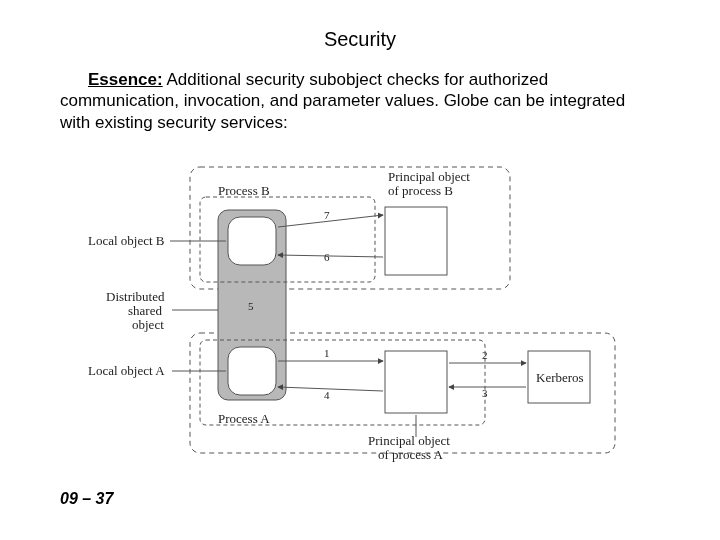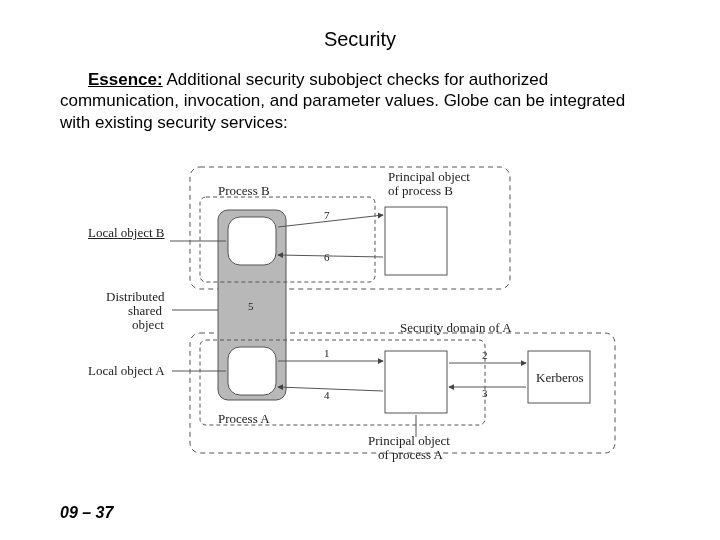--- a/index.html
+++ b/index.html
@@ -33,21 +33,21 @@
     font-family: "Times New Roman", Georgia, serif;
     font-size: 13px;
     color: #222;
   }
   .diagram .lbl {
     position: absolute;
     white-space: nowrap;
   }
   .footer {
     position: absolute;
-    left: 0; right: 0; bottom: 18px;
+    left: 0; right: 0; bottom: 32px;
     display: flex;
     justify-content: space-between;
     padding: 0 60px;
     font-size: 16px;
     font-weight: bold;
     font-style: italic;
     font-family: Arial, Helvetica, sans-serif;
   }
   svg { position: absolute; left: 0; top: 0; }
 </style>
@@ -105,27 +105,26 @@
     <line x1="349" y1="208" x2="426" y2="208" stroke="#555" marker-end="url(#arr)"></line>
 
     <line x1="426" y1="232" x2="349" y2="232" stroke="#555" marker-end="url(#arr)"></line>
 
     <line x1="316" y1="260" x2="316" y2="282" stroke="#555"></line>
   </svg>
 
   <div class="lbl" style="left:288px; top:14px;">Principal object</div>
   <div class="lbl" style="left:288px; top:28px;">of process B</div>
   <div class="lbl" style="left:118px; top:28px;">Process B</div>
-  <div class="lbl" style="left:-12px; top:70px;text-decoration:underline;">Local object B</div>
+  <div class="lbl" style="left:-12px; top:78px;">Local object B</div>
   <div class="lbl" style="left:6px; top:134px;">Distributed</div>
   <div class="lbl" style="left:28px; top:148px;">shared</div>
   <div class="lbl" style="left:32px; top:162px;">object</div>
   <div class="lbl" style="left:-12px; top:208px;">Local object A</div>
   <div class="lbl" style="left:118px; top:256px;">Process A</div>
-  <div class="lbl" style="left:300px; top:165px;">Security domain of A</div>
   <div class="lbl" style="left:436px; top:215px;">Kerberos</div>
   <div class="lbl" style="left:268px; top:278px;">Principal object</div>
   <div class="lbl" style="left:278px; top:292px;">of process A</div>
 
   <div class="lbl" style="left:224px; top:192px; font-size:11px;">1</div>
   <div class="lbl" style="left:382px; top:194px; font-size:11px;">2</div>
   <div class="lbl" style="left:382px; top:232px; font-size:11px;">3</div>
   <div class="lbl" style="left:224px; top:234px; font-size:11px;">4</div>
   <div class="lbl" style="left:148px; top:145px; font-size:11px;">5</div>
   <div class="lbl" style="left:224px; top:96px; font-size:11px;">6</div>

